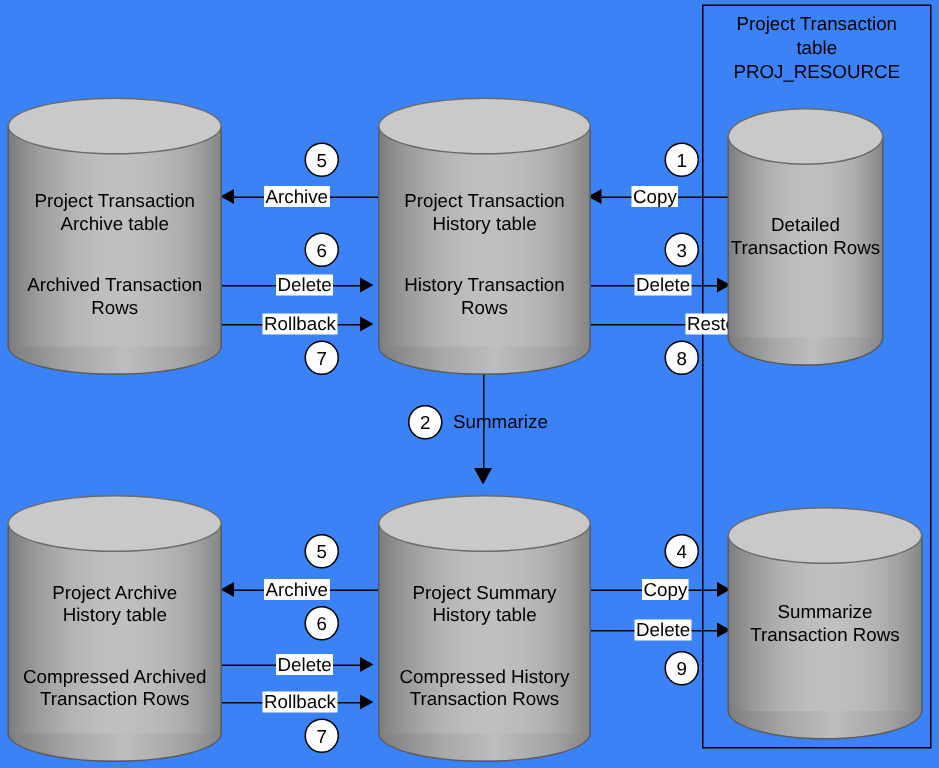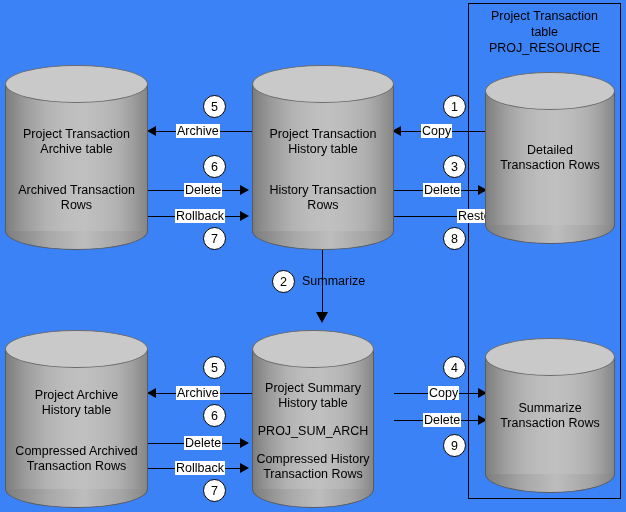--- a/index.html
+++ b/index.html
@@ -198,21 +198,21 @@
     <div class="labels">
       <div class="ln">Project Transaction
 History table</div>
       <div class="sp-a"></div>
       <div class="sp-b"></div>
       <div class="ln">History Transaction
 Rows</div>
     </div>
   </div>
 
-  <div class="cyl" style="left:485px; top:72px; width:130px; height:172px;">
+  <div class="cyl" style="left:485px; top:72px; width:104px; height:172px;">
     <div class="bottom"></div>
     <div class="body"></div>
     <div class="top"></div>
     <div class="labels" style="top:0;bottom:0;">
       <div class="ln">Detailed
 Transaction Rows</div>
     </div>
   </div>
 
   <div class="step" style="left:203px; top:95px;">5</div>
@@ -257,29 +257,28 @@
     <div class="labels">
       <div class="ln">Project Archive
 History table</div>
       <div class="sp-a"></div>
       <div class="sp-b"></div>
       <div class="ln">Compressed Archived
 Transaction Rows</div>
     </div>
   </div>
 
-  <div class="cyl" style="left:252px; top:330px; width:122px; height:178px;">
+  <div class="cyl" style="left:252px; top:330px; width:142px; height:178px;">
     <div class="bottom"></div>
     <div class="body"></div>
     <div class="top"></div>
     <div class="labels">
       <div class="ln">Project Summary
 History table</div>
       <div class="sp-a"></div>
-      <div class="ln">PROJ_SUM_ARCH</div>
       <div class="sp-b"></div>
       <div class="ln">Compressed History
 Transaction Rows</div>
     </div>
   </div>
 
   <div class="cyl" style="left:485px; top:338px; width:130px; height:155px;">
     <div class="bottom"></div>
     <div class="body"></div>
     <div class="top"></div>

